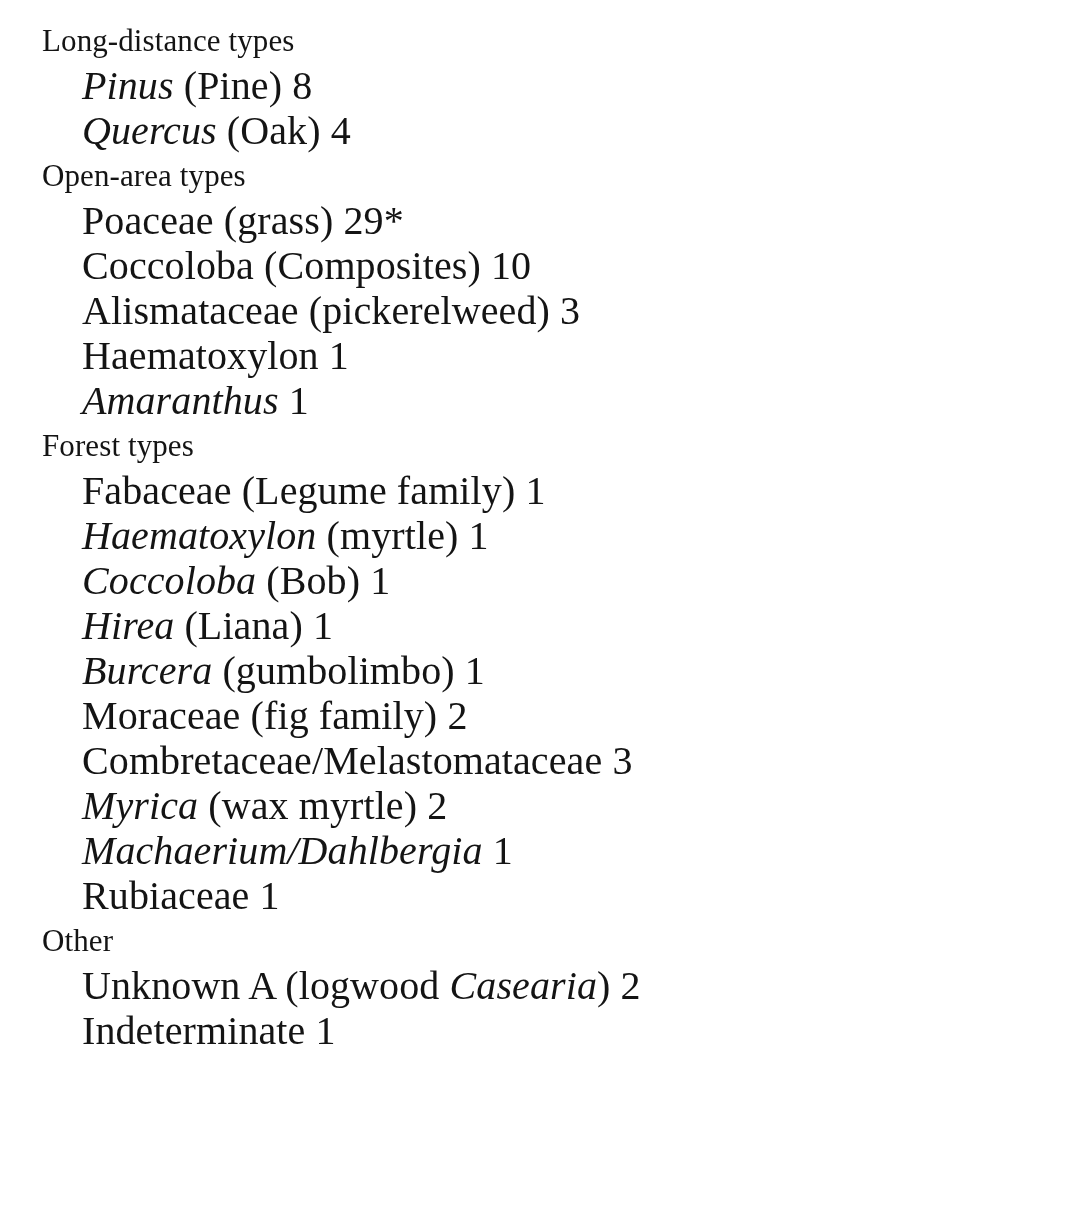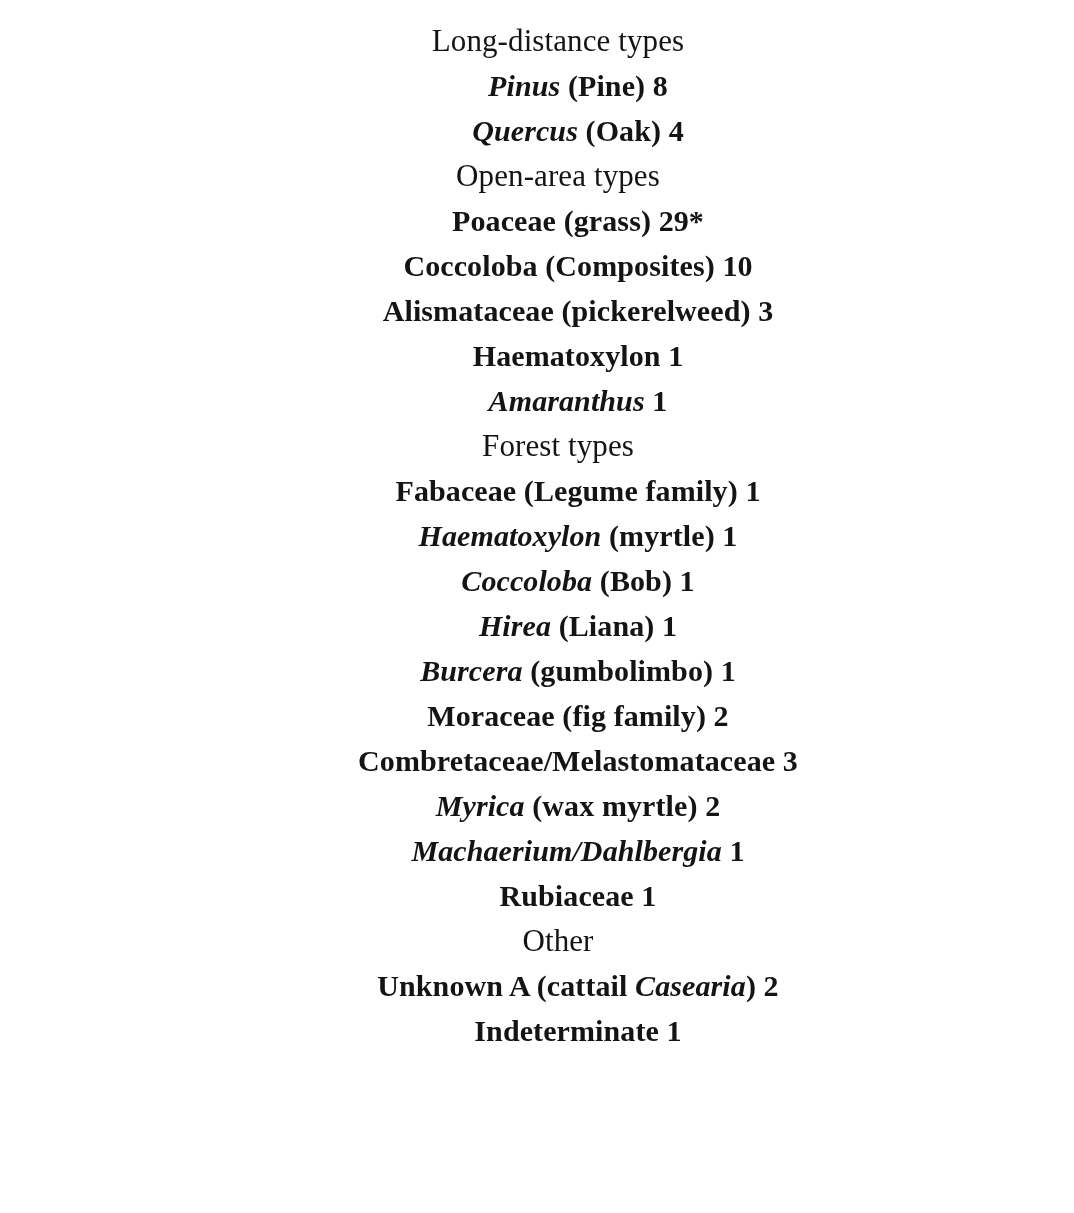--- a/index.html
+++ b/index.html
@@ -16,39 +16,37 @@
     -webkit-font-smoothing: antialiased;
   }
 
   #taxa-list {
     padding-top: 18px;
     padding-left: 42px;
   }
 
   .group {
     display: block;
-    text-align: center;
   }
 
   .group-header {
     display: block;
     font-size: 31px;
     line-height: 45px;
     white-space: nowrap;
     letter-spacing: 0.1px;
   }
 
   .taxon-row {
     display: block;
-    font-size: 30px;
+    font-size: 40px;
     line-height: 45px;
     white-space: nowrap;
     padding-left: 40px;
     letter-spacing: 0.1px;
-    font-weight: bold;
   }
 
   .sci {
     font-style: italic;
   }
 
   .roman {
     font-style: normal;
   }
 
@@ -86,16 +84,16 @@
       <div class="taxon-row"><span class="seg sci">Hirea</span><span class="seg roman">(Liana)</span><span class="seg count">1</span></div>
       <div class="taxon-row"><span class="seg sci">Burcera</span><span class="seg roman">(gumbolimbo)</span><span class="seg count">1</span></div>
       <div class="taxon-row"><span class="seg roman">Moraceae</span><span class="seg roman">(fig family)</span><span class="seg count">2</span></div>
       <div class="taxon-row"><span class="seg roman">Combretaceae/Melastomataceae</span><span class="seg count">3</span></div>
       <div class="taxon-row"><span class="seg sci">Myrica</span><span class="seg roman">(wax myrtle)</span><span class="seg count">2</span></div>
       <div class="taxon-row"><span class="seg sci">Machaerium/Dahlbergia</span><span class="seg count">1</span></div>
       <div class="taxon-row"><span class="seg roman">Rubiaceae</span><span class="seg count">1</span></div>
     </div>
     <div class="group">
       <div class="group-header">Other</div>
-      <div class="taxon-row"><span class="seg roman">Unknown A</span><span class="seg roman"><span>(cattail </span><span class="sci">Casearia</span><span>)</span></span><span class="seg count">2</span></div>
+      <div class="taxon-row"><span class="seg roman">Unknown A</span><span class="seg roman"><span>(logwood </span><span class="sci">Casearia</span><span>)</span></span><span class="seg count">2</span></div>
       <div class="taxon-row"><span class="seg roman">Indeterminate</span><span class="seg count">1</span></div>
     </div>
   </div>
 
 </body></html>

